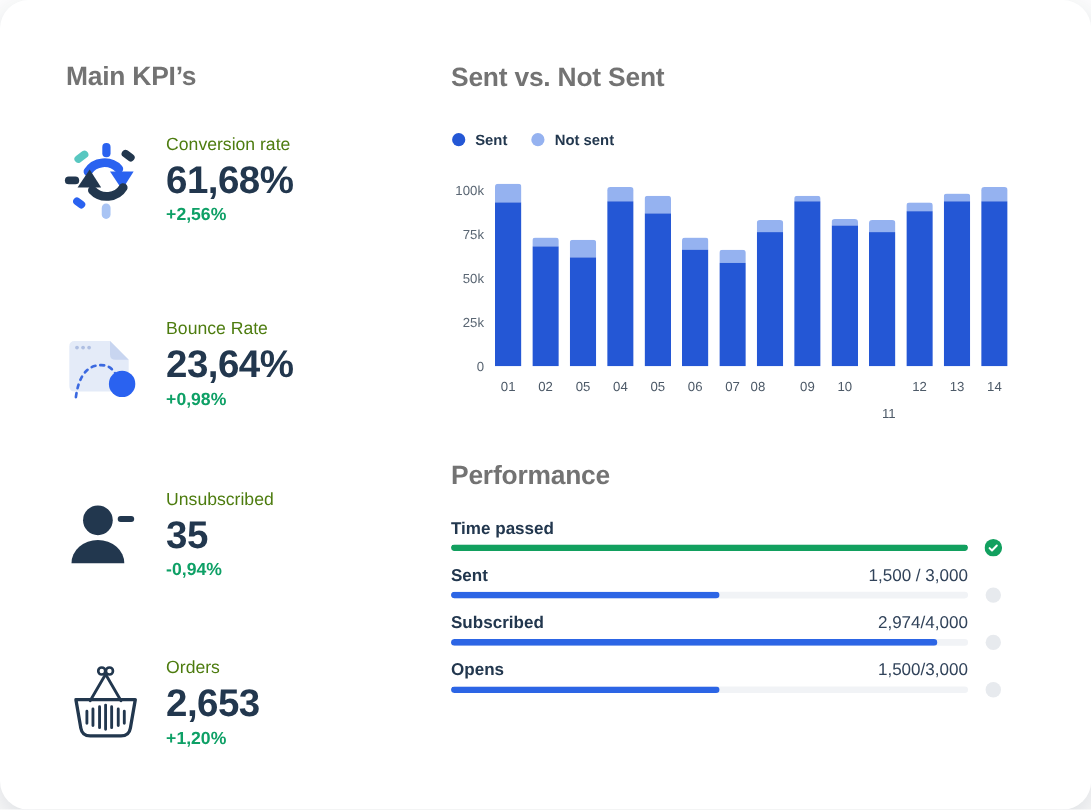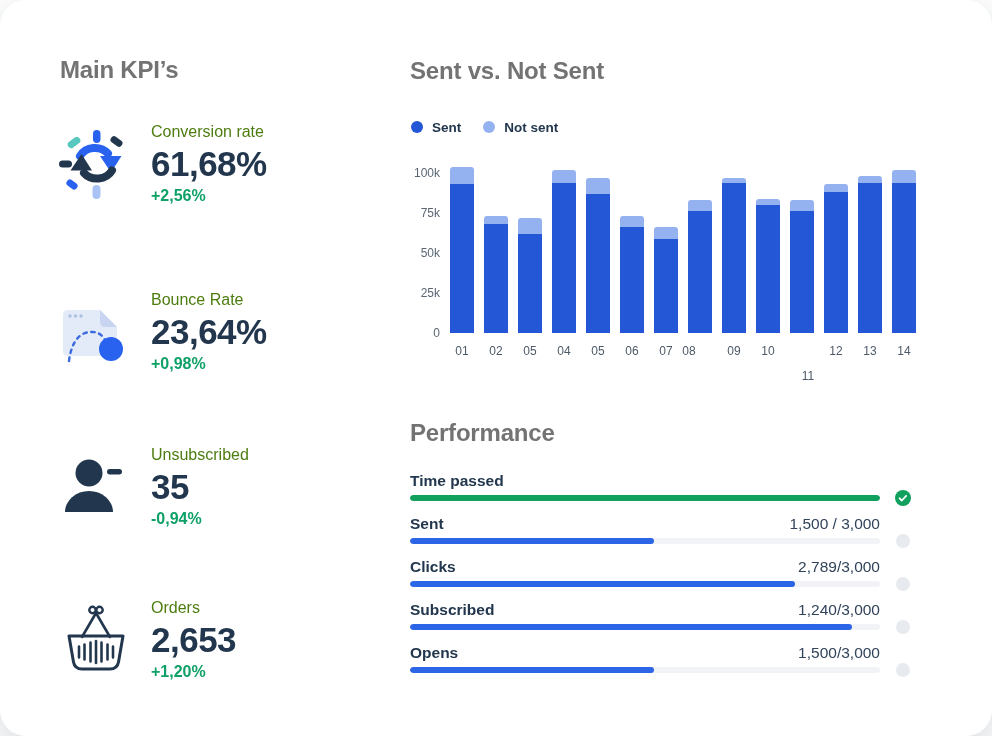--- a/index.html
+++ b/index.html
@@ -243,32 +243,22 @@
           <div class="perf-label">Sent</div>
           <div class="perf-value">1,500 / 3,000</div>
         </div>
         <div class="perf-track">
           <div class="perf-fill" style="width: 52%; background: rgb(44, 101, 229);"></div>
         </div>
         <div class="indicator-dot"></div>
       </div>
       <div class="perf-row">
         <div class="perf-head">
-          <div class="perf-label">Clicks</div>
-          <div class="perf-value">2,789/3,000</div>
-        </div>
-        <div class="perf-track">
-          <div class="perf-fill" style="width: 82%; background: rgb(44, 101, 229);"></div>
-        </div>
-        <div class="indicator-dot"></div>
-      </div>
-      <div class="perf-row">
-        <div class="perf-head">
           <div class="perf-label">Subscribed</div>
-          <div class="perf-value">1,240/3,000</div>
+          <div class="perf-value">2,974/4,000</div>
         </div>
         <div class="perf-track">
           <div class="perf-fill" style="width: 94%; background: rgb(44, 101, 229);"></div>
         </div>
         <div class="indicator-dot"></div>
       </div>
       <div class="perf-row">
         <div class="perf-head">
           <div class="perf-label">Opens</div>
           <div class="perf-value">1,500/3,000</div>

